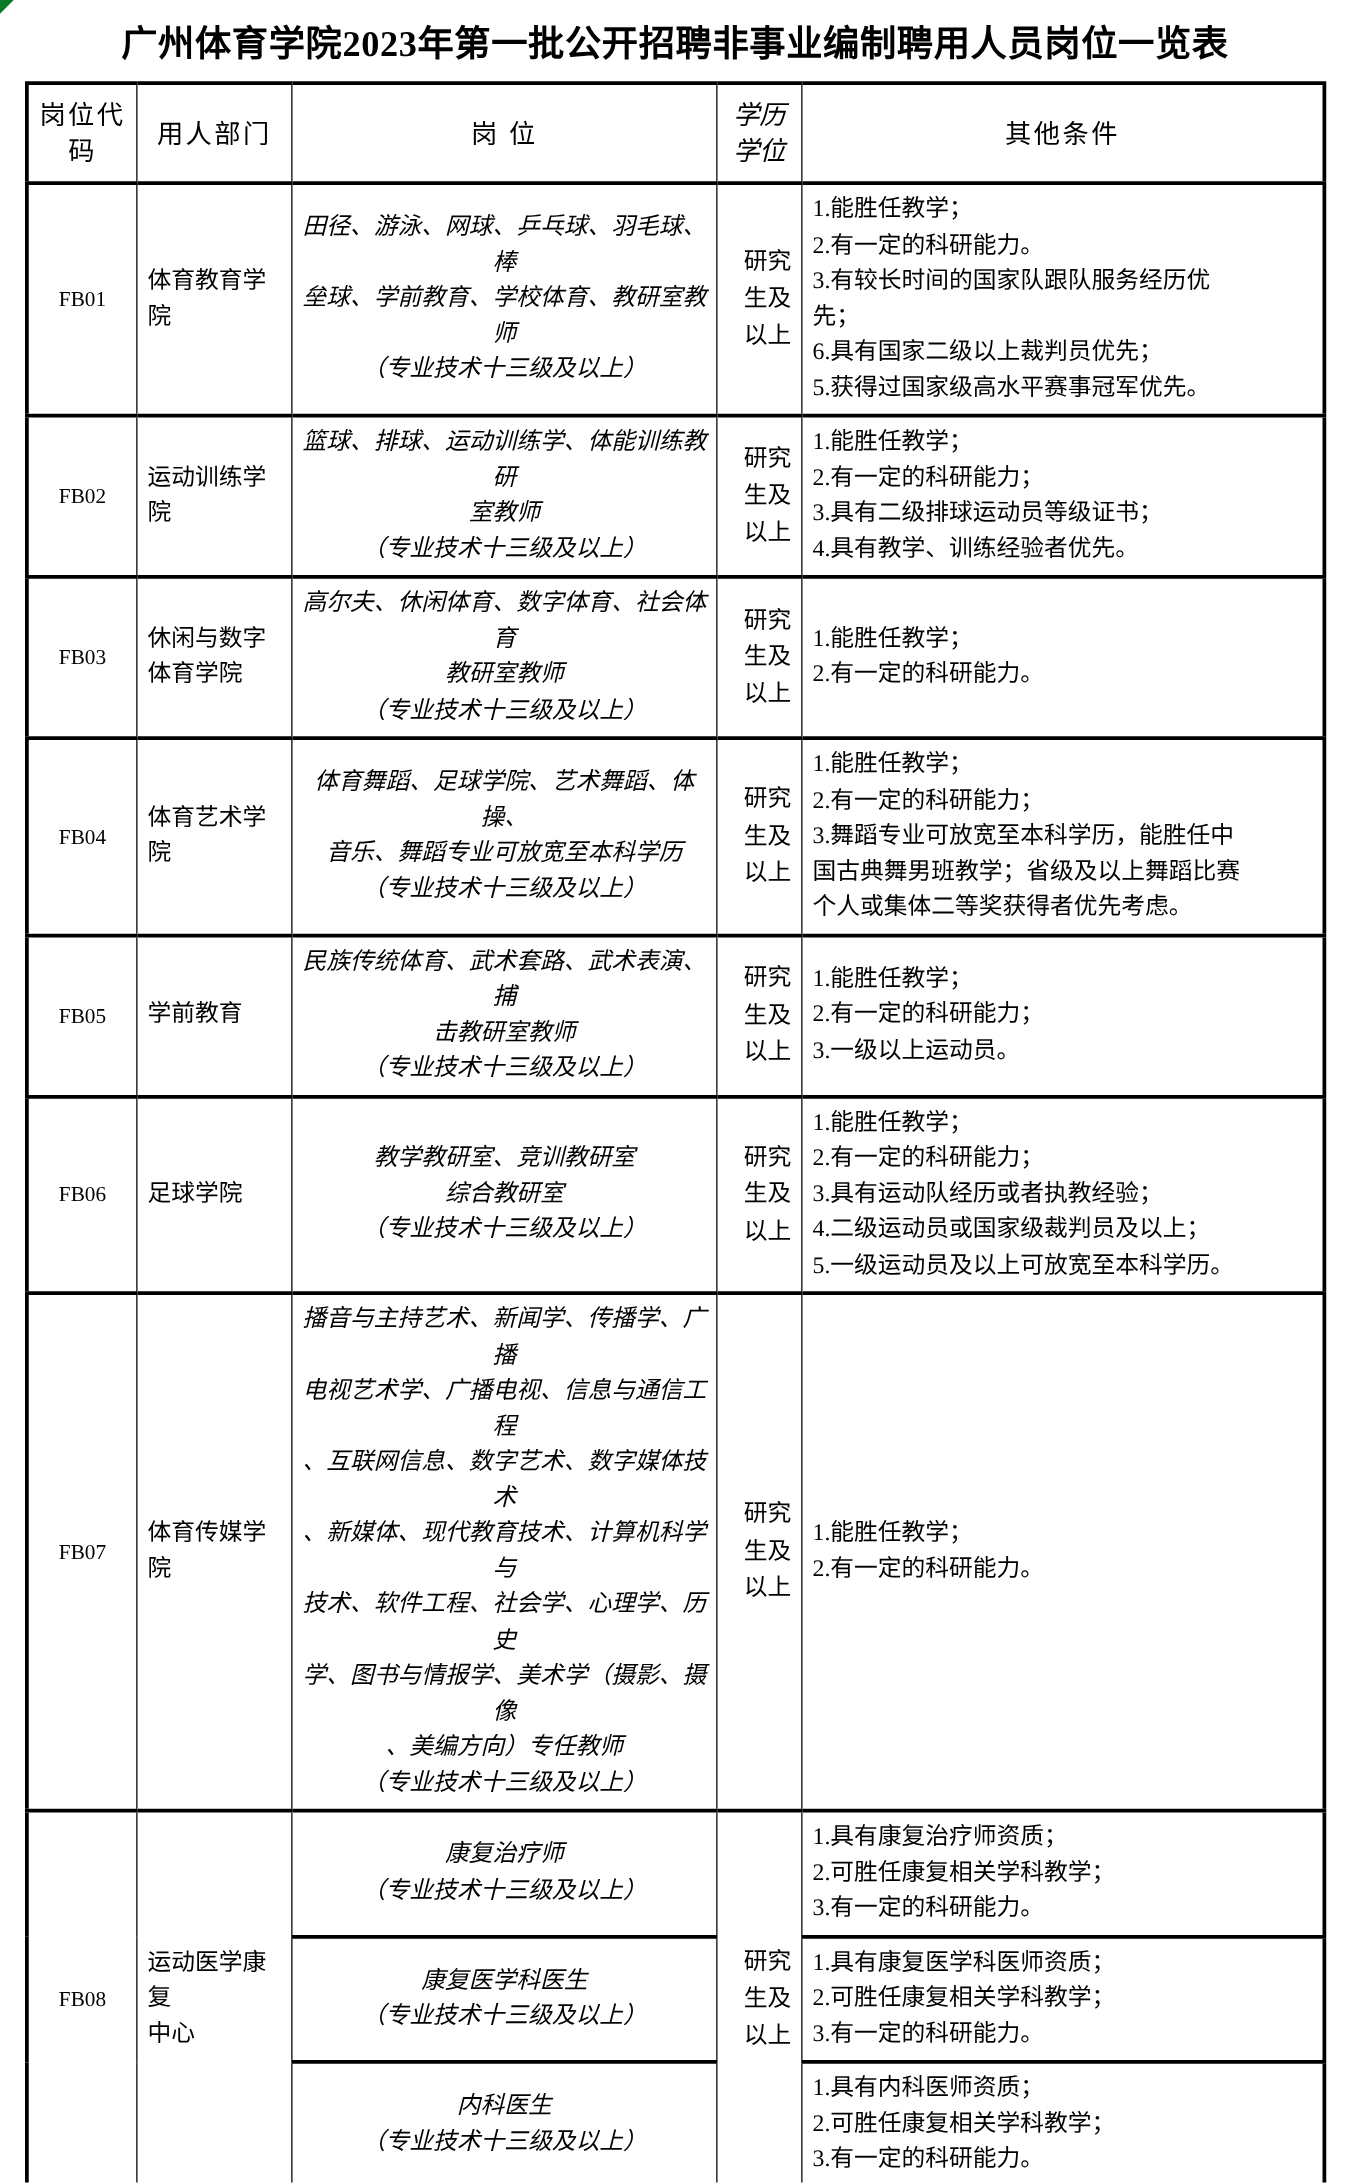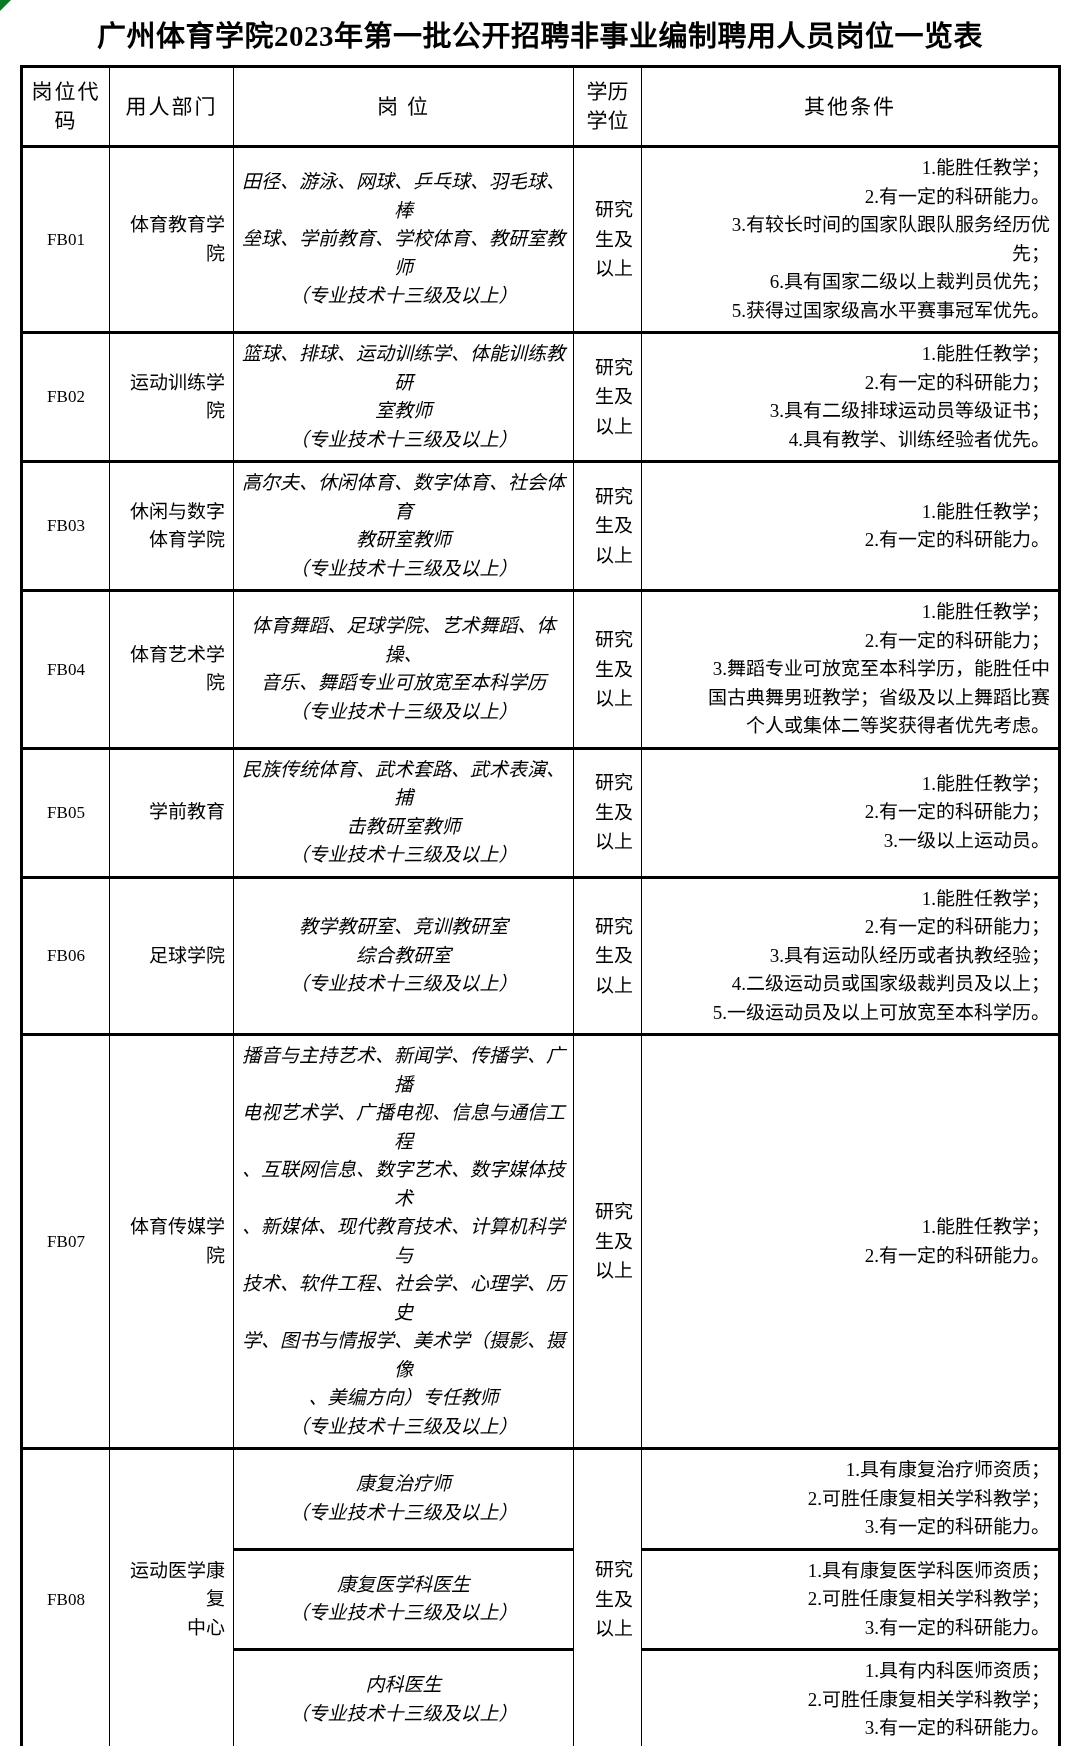--- a/index.html
+++ b/index.html
@@ -59,39 +59,39 @@
     border-top: 3px solid #000;
   }
 
   .cell {
     padding: 6px 8px;
     font-size: 19px;
     line-height: 1.5;
   }
 
   .c-code   { text-align: center; font-family: "Liberation Serif","DejaVu Serif",serif; font-size: 17px; }
-  .c-dept   { text-align: right; }
+  .c-dept   { text-align: left; }
   .c-post   { text-align: center; font-style: italic; }
   .c-edu    { text-align: right; line-height: 1.55; }
-  .c-cond   { text-align: right; position: relative; }
+  .c-cond   { text-align: left; position: relative; }
   .cond-wrap { display: block; }
 
   
   thead td {
     border-bottom: 3px solid #000 !important;
     border-top: 3px solid #000 !important;
   }
   .head {
     text-align: center;
     font-size: 21px;
     line-height: 1.35;
     padding: 10px 4px;
     letter-spacing: 2px;
   }
-  .head.two-line { letter-spacing: 0px; }
+  .head.two-line { letter-spacing: 0px; font-style: italic; }
 
   
   .comment-flag {
     position: absolute;
     top: 0;
     left: 0;
     width: 0;
     height: 0;
     border-left: 11px solid #0a7a28;
     border-bottom: 11px solid transparent;

